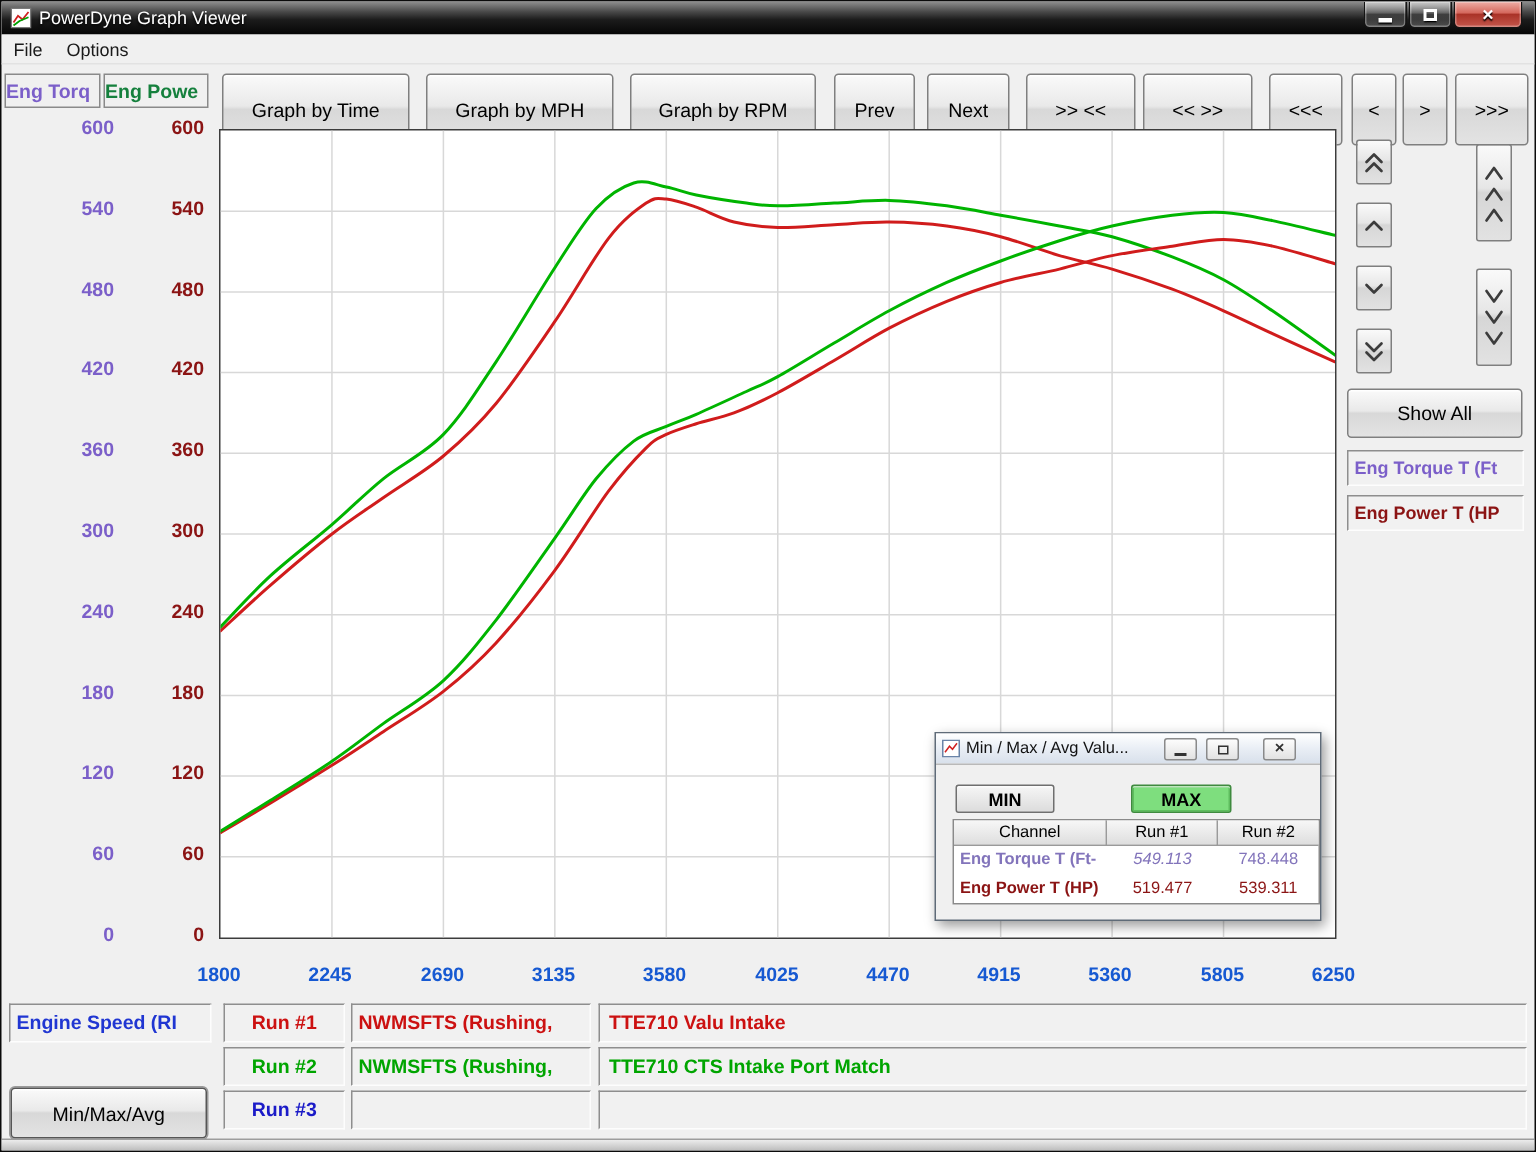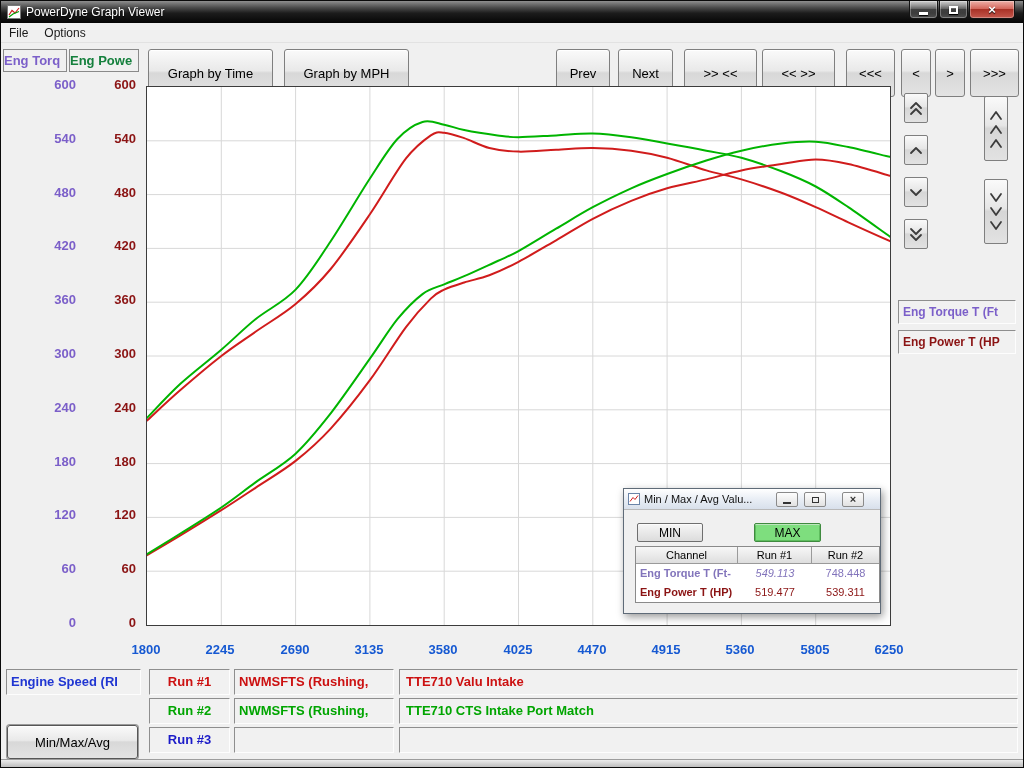--- a/index.html
+++ b/index.html
@@ -75,21 +75,21 @@
     border:1px solid #5f6b78;box-shadow:2px 3px 8px rgba(0,0,0,.4);}
   .mm-titlebar{position:relative;height:21px;background:linear-gradient(#ffffff,#e9eef5 50%,#d8e0eb);
     border-bottom:1px solid #b9b9b9;display:flex;align-items:center;}
   .mm-icon{margin:0 4px 0 4px;display:inline-flex;}
   .mm-title{font-size:11px;color:#111;white-space:nowrap;}
   .mm-wbtn{position:absolute;top:3px;width:22px;height:15px;border:1px solid #8a8a8a;border-radius:2px;
     background:linear-gradient(#fdfdfd,#e2e2e2);display:flex;align-items:center;justify-content:center;cursor:pointer;}
   .g-mmmin{width:8px;height:2px;background:#333;margin-top:6px;}
   .g-mmrest{width:7px;height:6px;border:1px solid #333;}
   .g-mmx{color:#333;font-size:11px;font-weight:bold;line-height:1;}
-  .mm-toggle{position:absolute;top:34px;height:19px;font-size:12px;font-weight:normal;color:#000;
+  .mm-toggle{position:absolute;top:34px;height:19px;font-size:12px;font-weight:bold;color:#000;
     border:1px solid #6f6f6f;border-radius:2px;background:linear-gradient(#f6f6f6,#dcdcdc);cursor:pointer;
     box-shadow:inset 0 1px 0 rgba(255,255,255,.7);}
   #mm-min{left:13px;width:66px;}
   #mm-max{left:130px;width:67px;box-shadow:inset 0 1px 0 rgba(255,255,255,.6),inset 0 0 0 1px rgba(0,90,0,.25);border-color:#3f8a3f;}
   .mm-table{position:absolute;left:11px;top:57px;width:245px;background:#fff;border:1px solid #8a8a8a;
     display:grid;grid-template-columns:102px 74px 67px;font-size:11px;}
   .mm-th{height:17px;line-height:16px;text-align:center;background:linear-gradient(#f7f7f7,#dedede);
     border-right:1px solid #9a9a9a;border-bottom:1px solid #9a9a9a;color:#000;cursor:pointer;}
   .mm-th:nth-child(3){border-right:none;}
   .mm-row{display:contents;font-weight:bold;}
@@ -144,20 +144,21 @@
   <div class="menubar">
     <span class="menu-item">File</span>
     <span class="menu-item">Options</span>
   </div>
 
   <div class="chan-tab" id="chan1" style="color: rgb(123, 95, 201);">Eng Torq</div>
   <div class="chan-tab" id="chan2" style="color: #15803d;">Eng Powe</div>
 
   <button class="tb" id="tb0">Graph by Time</button>
   <button class="tb" id="tb1">Graph by MPH</button>
+  <button class="tb" id="tb2">Graph by RPM</button>
   <button class="tb" id="tb3">Prev</button>
   <button class="tb" id="tb4">Next</button>
   <button class="tb" id="tb5">&gt;&gt; &lt;&lt;</button>
   <button class="tb" id="tb6">&lt;&lt; &gt;&gt;</button>
   <button class="tb" id="tb7">&lt;&lt;&lt;</button>
   <button class="tb" id="tb8">&lt;</button>
   <button class="tb" id="tb9">&gt;</button>
   <button class="tb" id="tb10">&gt;&gt;&gt;</button>
 
   <div id="plot">
@@ -255,20 +256,21 @@
         <path class="ch" d="M3 40 8 33 13 40"></path>
       </svg>
   </button>
   <button class="sbtn" id="sb-shr">
     <svg width="16" height="44" viewBox="0 0 16 44">
         <path class="ch" d="M3 4 8 11 13 4"></path>
         <path class="ch" d="M3 18 8 25 13 18"></path>
         <path class="ch" d="M3 32 8 39 13 32"></path>
       </svg>
   </button>
+  <button id="show-all">Show All</button>
   <div class="legend-box" id="legend1" style="color: rgb(123, 95, 201);">Eng Torque T (Ft</div>
   <div class="legend-box" id="legend2" style="color: rgb(139, 20, 20);">Eng Power T (HP</div>
 
   <div id="mmwin">
     <div class="mm-titlebar">
       <span class="mm-icon">
         <svg width="12" height="12" viewBox="0 0 12 12">
           <rect x="0.5" y="0.5" width="11" height="11" fill="#fff" stroke="#6a84a8"></rect>
           <path d="M2 8.5 L5 4.5 L7 6.5 L10 2.5" stroke="#d02020" stroke-width="1" fill="none"></path>
         </svg>

